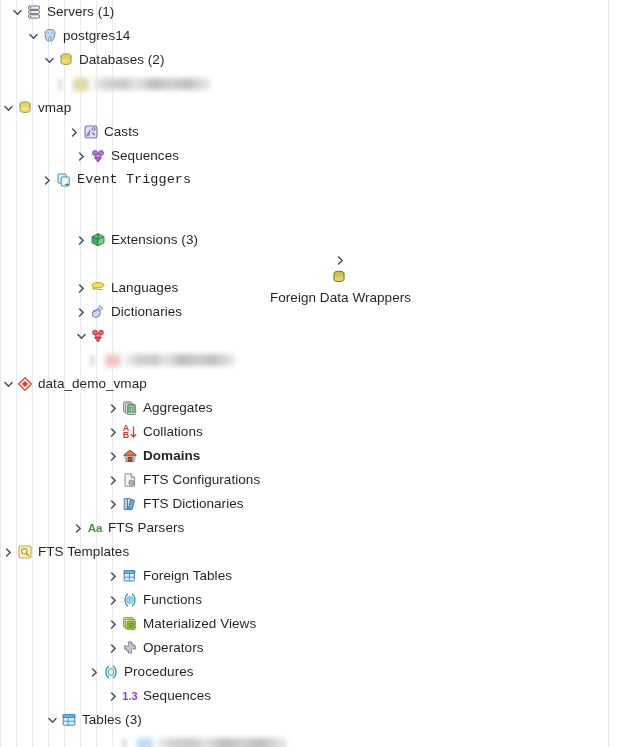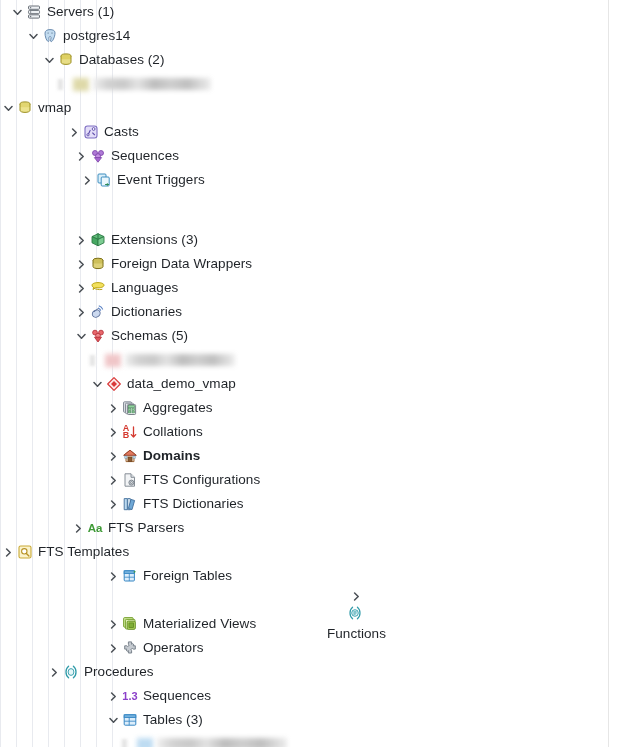--- a/index.html
+++ b/index.html
@@ -199,21 +199,21 @@
         <div class="ico">
           <svg width="16" height="16" viewBox="0 0 16 16">
             <circle cx="5" cy="5" r="2.5" fill="#b07ad6" stroke="#7a3fa8" stroke-width=".8"></circle>
             <circle cx="11" cy="5" r="2.5" fill="#b07ad6" stroke="#7a3fa8" stroke-width=".8"></circle>
             <circle cx="8" cy="8.2" r="2.5" fill="#c48fe2" stroke="#7a3fa8" stroke-width=".8"></circle>
             <path d="M8 14.2 4.4 9.6h7.2z" fill="#a969d0" stroke="#7a3fa8" stroke-width=".8"></path>
           </svg>
         </div>
         <span class="lbl">Sequences</span>
       </div>
-      <div class="row" style="padding-left: 79px;">
+      <div class="row" style="padding-left: 39px; font-family: Liberation Mono, monospace;">
         <div class="chev">
           <svg width="9" height="9" viewBox="0 0 9 9">
             <path d="M2.6 1 6.2 4.5 2.6 8" fill="none" stroke="#4a4f55" stroke-width="1.5" stroke-linecap="round" stroke-linejoin="round"></path>
           </svg>
         </div>
         <div class="ico">
           <svg width="16" height="16" viewBox="0 0 16 16">
             <rect x="2" y="2" width="8" height="9" rx="1" fill="#dcf0fb" stroke="#3d8dbe" stroke-width="1"></rect>
             <rect x="5.2" y="5" width="8" height="9" rx="1" fill="#eaf7fd" stroke="#3d8dbe" stroke-width="1"></rect>
             <path d="M9.5 12.5h2.8m0 0-1-1m1 1-1 1" stroke="#2d8b57" stroke-width="1" fill="none" stroke-linecap="round"></path>
@@ -230,21 +230,21 @@
         <div class="ico">
           <svg width="16" height="16" viewBox="0 0 16 16">
             <path d="M8 1.8 14 4.6 8 7.4 2 4.6z" fill="#63bd7c" stroke="#2c7b45" stroke-width=".9" stroke-linejoin="round"></path>
             <path d="M2 4.6v6.2L8 13.8V7.4z" fill="#46a862" stroke="#2c7b45" stroke-width=".9" stroke-linejoin="round"></path>
             <path d="M14 4.6v6.2L8 13.8V7.4z" fill="#7ccc92" stroke="#2c7b45" stroke-width=".9" stroke-linejoin="round"></path>
             <rect x="6.9" y="1" width="2.2" height="6.5" fill="#2c7b45" opacity=".55"></rect>
           </svg>
         </div>
         <span class="lbl">Extensions (3)</span>
       </div>
-      <div class="row" style="padding-left: 73px;">
+      <div class="row" style="padding-left: 73px; flex-direction: column;">
         <div class="chev">
           <svg width="9" height="9" viewBox="0 0 9 9">
             <path d="M2.6 1 6.2 4.5 2.6 8" fill="none" stroke="#4a4f55" stroke-width="1.5" stroke-linecap="round" stroke-linejoin="round"></path>
           </svg>
         </div>
         <div class="ico">
           <svg width="16" height="16" viewBox="0 0 16 16">
             <ellipse cx="8" cy="4.2" rx="5" ry="2" fill="#cdbf5a" stroke="#7d7017"></ellipse>
             <path d="M3 4.2v3.1c0 1.1 2.2 2 5 2s5-.9 5-2V4.2" fill="#cdbf5a" stroke="#7d7017"></path>
             <path d="M3 7.5v3.1c0 1.1 2.2 2 5 2s5-.9 5-2v-3.1" fill="#ddd178" stroke="#7d7017"></path>
@@ -289,30 +289,29 @@
           </svg>
         </div>
         <div class="ico">
           <svg width="16" height="16" viewBox="0 0 16 16">
             <circle cx="5" cy="4.6" r="2.4" fill="#e8676b" stroke="#b22a34" stroke-width=".8"></circle>
             <circle cx="11" cy="4.6" r="2.4" fill="#e8676b" stroke="#b22a34" stroke-width=".8"></circle>
             <circle cx="8" cy="7.7" r="2.4" fill="#f0888b" stroke="#b22a34" stroke-width=".8"></circle>
             <path d="M8 14 4.5 9.2h7z" fill="#dd555b" stroke="#b22a34" stroke-width=".8"></path>
           </svg>
         </div>
-        <span class="lbl">Schemas (5)</span>
       </div>
       <div class="row" style="padding-left: 89px;">
         <div class="blurwrap">
           <div class="blur-dot"></div>
           <div class="blur-icon" style="background: rgb(240, 198, 200);"></div>
           <div class="blur-text bt-gray" style="width: 110px;"></div>
         </div>
       </div>
-      <div class="row" style="padding-left: 89px;">
+      <div class="row" style="">
         <div class="chev">
           <svg width="9" height="9" viewBox="0 0 9 9">
             <path d="M1 2.6 4.5 6.2 8 2.6" fill="none" stroke="#4a4f55" stroke-width="1.5" stroke-linecap="round" stroke-linejoin="round"></path>
           </svg>
         </div>
         <div class="ico">
           <svg width="16" height="16" viewBox="0 0 16 16">
             <path d="M8 1.6 14.3 8 8 14.4 1.7 8z" fill="#fdeaea" stroke="#d93a3a" stroke-width="1.2" stroke-linejoin="round"></path>
             <path d="M8 4.9 11 8l-3 3.1L5 8z" fill="#d93a3a"></path>
           </svg>
@@ -436,21 +435,21 @@
         <div class="ico">
           <svg width="16" height="16" viewBox="0 0 16 16">
             <rect x="2.2" y="2.8" width="10.2" height="10.2" rx="1" fill="#ddeefb" stroke="#3787c4" stroke-width="1"></rect>
             <rect x="2.2" y="2.8" width="10.2" height="2.6" fill="#7bb6e0" stroke="#3787c4" stroke-width="1"></rect>
             <path d="M7.3 5.4v7.6M2.2 9.2h10.2" stroke="#3787c4" stroke-width=".8"></path>
             <path d="M11.8 2.4l2.2 1.4-2.2 1.4z" fill="#3d9a57"></path>
           </svg>
         </div>
         <span class="lbl">Foreign Tables</span>
       </div>
-      <div class="row" style="padding-left: 105px; flex-direction: column;">
+      <div class="row" style="padding-left: 105px;">
         <div class="chev">
           <svg width="9" height="9" viewBox="0 0 9 9">
             <path d="M2.6 1 6.2 4.5 2.6 8" fill="none" stroke="#4a4f55" stroke-width="1.5" stroke-linecap="round" stroke-linejoin="round"></path>
           </svg>
         </div>
         <div class="ico">
           <svg width="16" height="16" viewBox="0 0 16 16">
             <path d="M5.6 2.2C3.9 3.5 3 5.6 3 8s.9 4.5 2.6 5.8" stroke="#2e9aa8" stroke-width="1.2" fill="none" stroke-linecap="round"></path>
             <path d="M10.4 2.2C12.1 3.5 13 5.6 13 8s-.9 4.5-2.6 5.8" stroke="#2e9aa8" stroke-width="1.2" fill="none" stroke-linecap="round"></path>
             <circle cx="8" cy="8" r="3.3" fill="#e4f6f8" stroke="#2e9aa8" stroke-width=".9"></circle>
@@ -481,21 +480,21 @@
             <path d="M2.6 1 6.2 4.5 2.6 8" fill="none" stroke="#4a4f55" stroke-width="1.5" stroke-linecap="round" stroke-linejoin="round"></path>
           </svg>
         </div>
         <div class="ico">
           <svg width="16" height="16" viewBox="0 0 16 16">
             <path d="M6.4 1.9h3.2v2.4a1.1 1.1 0 1 1 1.5 1.5h2.2v3.3h-2.2a1.1 1.1 0 1 0-1.5 1.5v2.4H6.4v-2.4a1.1 1.1 0 1 1-1.5-1.5H2.7V5.8h2.2a1.1 1.1 0 1 0 1.5-1.5z" fill="#c6cbd1" stroke="#7a838c" stroke-width="1" stroke-linejoin="round"></path>
           </svg>
         </div>
         <span class="lbl">Operators</span>
       </div>
-      <div class="row" style="padding-left: 46px;">
+      <div class="row" style="padding-left: 86px;">
         <div class="chev">
           <svg width="9" height="9" viewBox="0 0 9 9">
             <path d="M2.6 1 6.2 4.5 2.6 8" fill="none" stroke="#4a4f55" stroke-width="1.5" stroke-linecap="round" stroke-linejoin="round"></path>
           </svg>
         </div>
         <div class="ico">
           <svg width="16" height="16" viewBox="0 0 16 16">
             <path d="M5.6 2.2C3.9 3.5 3 5.6 3 8s.9 4.5 2.6 5.8" stroke="#2e9aa8" stroke-width="1.3" fill="none" stroke-linecap="round"></path>
             <path d="M10.4 2.2C12.1 3.5 13 5.6 13 8s-.9 4.5-2.6 5.8" stroke="#2e9aa8" stroke-width="1.3" fill="none" stroke-linecap="round"></path>
             <ellipse cx="8" cy="8" rx="2.9" ry="3.4" fill="#e4f6f8" stroke="#2e9aa8" stroke-width=".9"></ellipse>
@@ -507,21 +506,21 @@
         <div class="chev">
           <svg width="9" height="9" viewBox="0 0 9 9">
             <path d="M2.6 1 6.2 4.5 2.6 8" fill="none" stroke="#4a4f55" stroke-width="1.5" stroke-linecap="round" stroke-linejoin="round"></path>
           </svg>
         </div>
         <div class="ico" style="font-size: 11px; text-align: center;">
           <span class="seq-text">1.3</span>
         </div>
         <span class="lbl">Sequences</span>
       </div>
-      <div class="row" style="padding-left: 105px;">
+      <div class="row" style="padding-left: 44px;">
         <div class="chev">
           <svg width="9" height="9" viewBox="0 0 9 9">
             <path d="M1 2.6 4.5 6.2 8 2.6" fill="none" stroke="#4a4f55" stroke-width="1.5" stroke-linecap="round" stroke-linejoin="round"></path>
           </svg>
         </div>
         <div class="ico">
           <svg width="16" height="16" viewBox="0 0 16 16">
             <rect x="2.2" y="2.8" width="11.6" height="10.4" rx="1" fill="#ddeefb" stroke="#3787c4" stroke-width="1"></rect>
             <rect x="2.2" y="2.8" width="11.6" height="2.6" fill="#7bb6e0" stroke="#3787c4" stroke-width="1"></rect>
             <path d="M7.2 5.4v7.8M2.2 9.2h11.6" stroke="#3787c4" stroke-width=".85"></path>

